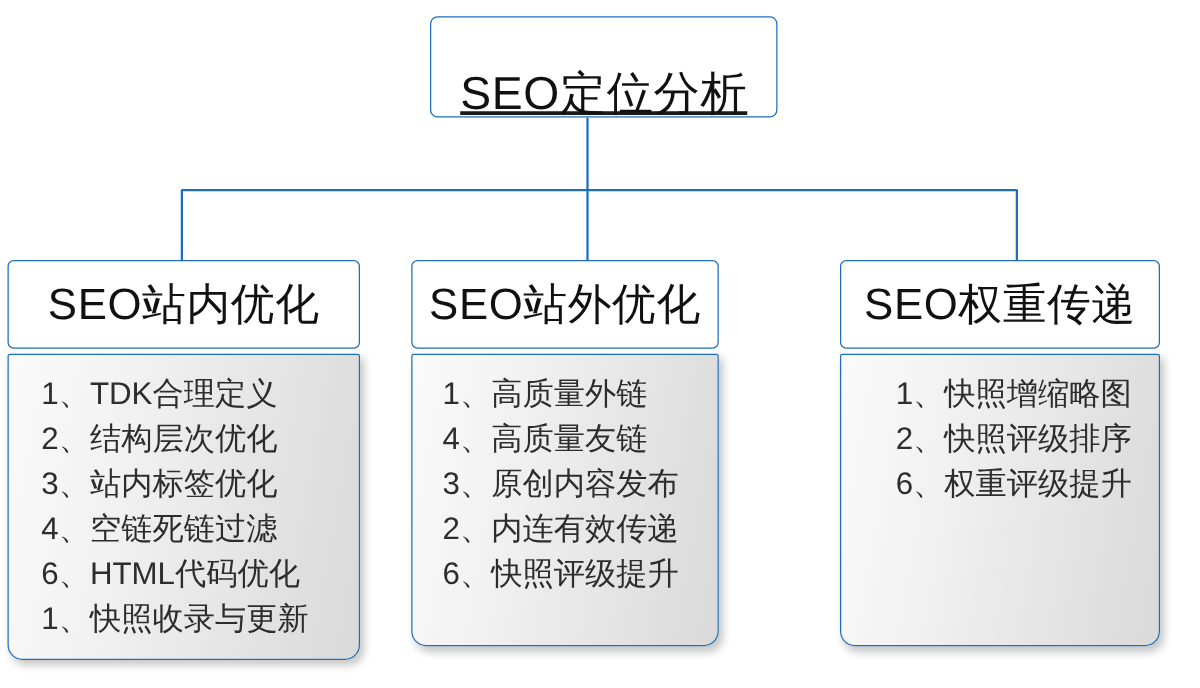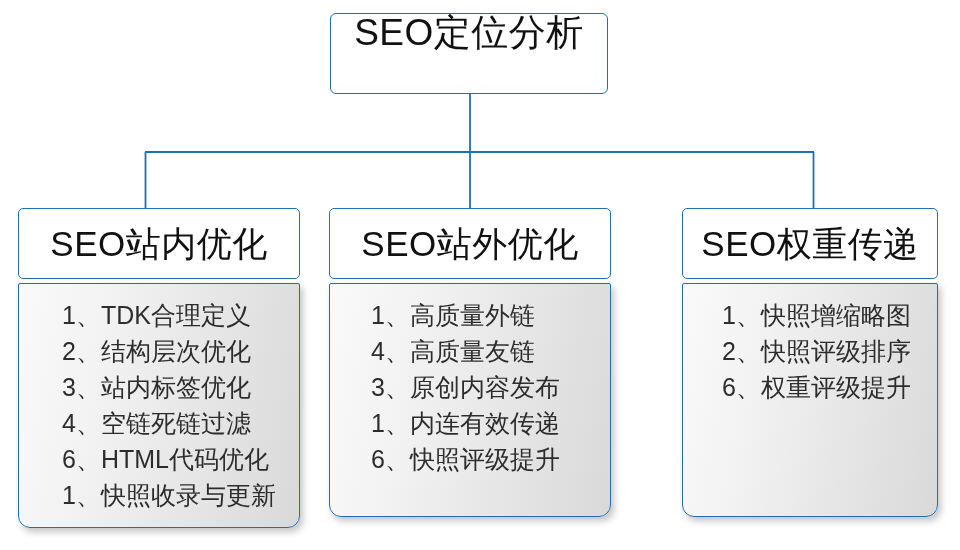--- a/index.html
+++ b/index.html
@@ -31,50 +31,51 @@
     left: 0; top: 0;
     width: 960px;
     height: 550px;
     pointer-events: none;
     z-index: 1;
   }
 
   
   .root-box {
     position: absolute;
-    left: 330px;
+    left: 344px;
     top: 13px;
     width: 278px;
     height: 81px;
     box-sizing: border-box;
     border: 1.6px solid #1e6fb8;
     border-radius: 6px;
     background: #ffffff;
     display: flex;
-    align-items: flex-start;
+    align-items: flex-end;
     justify-content: center;
     z-index: 3;
+    text-decoration: underline;
   }
   .root-title {
     font-size: 37px;
     line-height: 1;
     letter-spacing: 0.5px;
     color: #111111;
     white-space: nowrap;
   }
 
   
   .column {
     position: absolute;
     top: 208px;
     z-index: 3;
   }
-  .col-1 { left: 18px;   width: 282px; }
-  .col-2 { left: 329px; width: 282px; }
-  .col-3 { left: 672px; width: 256px; margin-left: 10px; }
+  .col-1 { left: 6px;   width: 282px; }
+  .col-2 { left: 329px; width: 246px; }
+  .col-3 { left: 672px; width: 256px; }
 
   .col-header {
     box-sizing: border-box;
     width: 100%;
     height: 71px;
     border: 1.6px solid #1e6fb8;
     border-radius: 5px;
     background: #ffffff;
     display: flex;
     align-items: center;
@@ -95,38 +96,38 @@
     width: 100%;
     margin-top: 4px;
     min-height: 234px;
     border: 1.6px solid #1e6fb8;
     border-top-left-radius: 2px;
     border-top-right-radius: 2px;
     border-bottom-left-radius: 12px;
     border-bottom-right-radius: 12px;
     background: linear-gradient(100deg, #fafafa 0%, #f2f2f2 30%, #e3e3e3 72%, #d9d9d9 100%);
     box-shadow: 3px 4px 7px rgba(0,0,0,0.23);
-    padding: 13px 0 14px 17px;
+    padding: 13px 0 14px 0;
     position: relative;
     z-index: 1;
   }
 
   .item-list {
     list-style: none;
     margin: 0;
     padding: 0;
   }
   .list-item {
     font-size: 25px;
     line-height: 36px;
     color: #2d2d2d;
     padding-left: 26px;
     white-space: nowrap;
   }
-  .col-3 .list-item { padding-left: 22px; }
+  .col-3 .list-item { padding-left: 22px; text-align: center; }
   .col-2 .list-item { padding-left: 24px; }
 </style>
 </head>
 <body>
 
 <div id="diagram">
 
   <svg id="connectors" viewBox="0 0 960 550" width="960" height="550" xmlns="http://www.w3.org/2000/svg">
 
     <line x1="470" y1="94" x2="470" y2="152" stroke="#1e6fb8" stroke-width="1.8"></line>
@@ -162,21 +163,21 @@
 
   <div class="column col-2">
     <div class="col-header">
       <span class="col-header-title">SEO站外优化</span>
     </div>
     <div class="col-body">
       <ul class="item-list">
         <li class="list-item">1、高质量外链</li>
         <li class="list-item">4、高质量友链</li>
         <li class="list-item">3、原创内容发布</li>
-        <li class="list-item">1、内连有效传递</li>
+        <li class="list-item">2、内连有效传递</li>
         <li class="list-item">6、快照评级提升</li>
       </ul>
     </div>
   </div>
 
   <div class="column col-3">
     <div class="col-header">
       <span class="col-header-title">SEO权重传递</span>
     </div>
     <div class="col-body">

